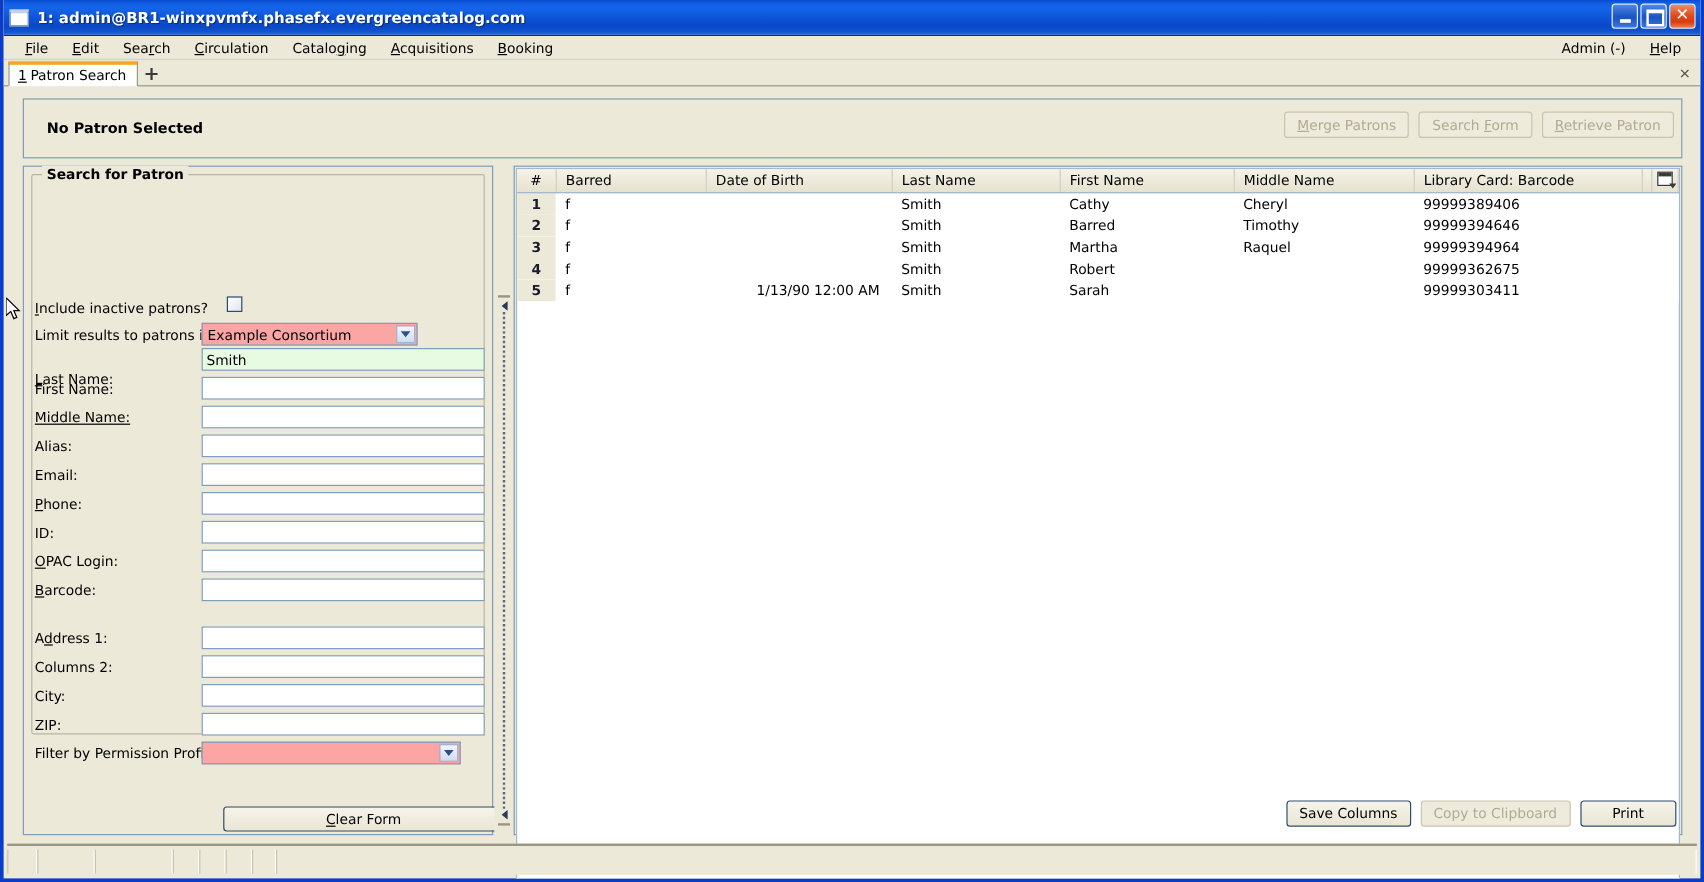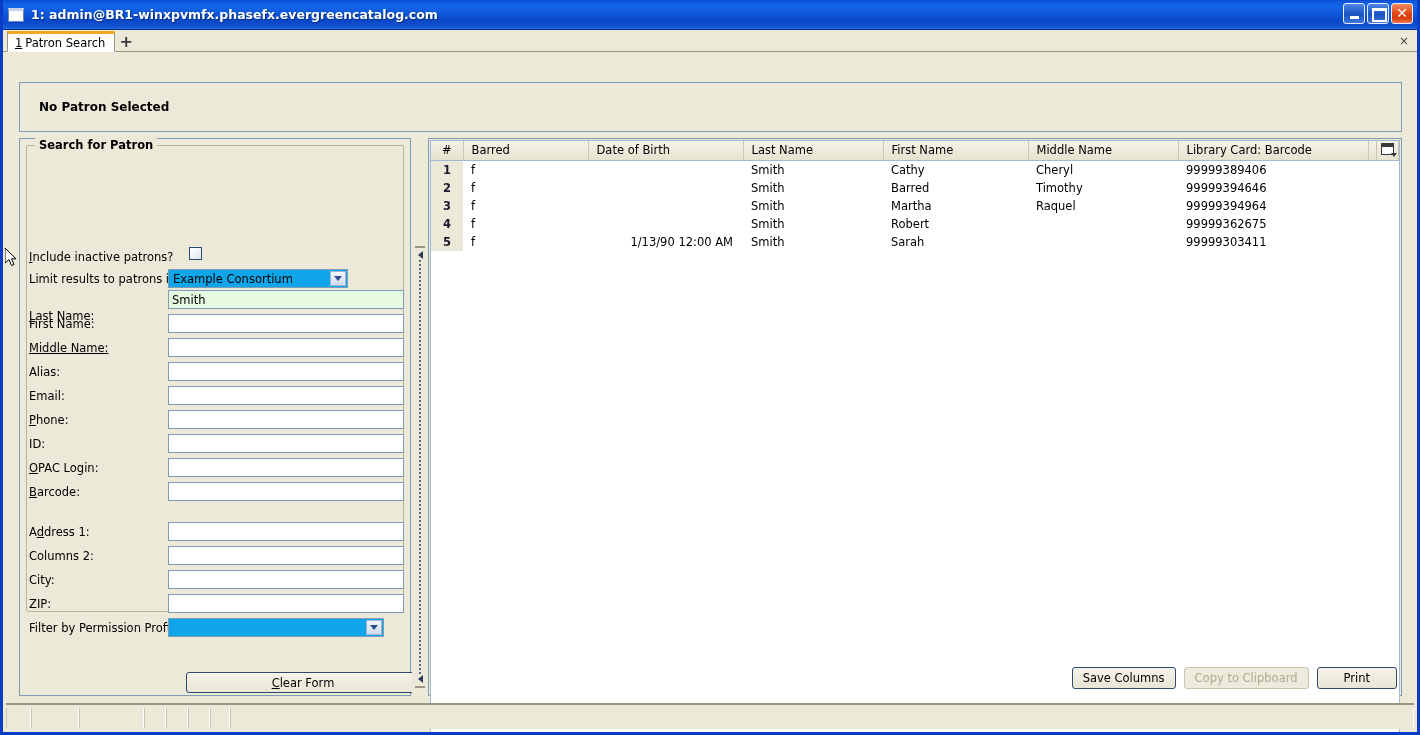--- a/index.html
+++ b/index.html
@@ -184,21 +184,21 @@
     position: absolute; left: 148px; width: 236px; height: 19px;
     background: #ffffff;
     border: 1px solid #7f9db9;
     font-family: inherit; font-size: 11.5px;
     padding: 0 3px;
     color: #000;
   }
   .finput.active { background: #e7fbe3; }
   .fselect {
     position: absolute; left: 148px; height: 19px;
-    background: #0ea5e9;
+    background: #fca5a5;
     border: 1px solid #7f9db9;
     font-size: 11.5px;
     display: flex; align-items: center;
     padding-left: 4px;
   }
   .arrowbox {
     position: absolute; right: 1px; top: 1px;
     width: 16px; height: 15px;
     background: linear-gradient(to bottom,#f3f6fc,#cfdcf0);
     border: 1px solid #9db4d4;
@@ -360,34 +360,52 @@
     <div id="titletext">1: admin@BR1-winxpvmfx.phasefx.evergreencatalog.com</div>
     <div id="wincontrols">
       <div class="wbtn min"></div>
       <div class="wbtn max"></div>
       <div class="wbtn close">
           <span>✕</span>
         </div>
     </div>
   </div>
 
+  <div id="menubar">
+    <div class="menuitem"><u>F</u>ile</div>
+    <div class="menuitem"><u>E</u>dit</div>
+    <div class="menuitem">Sea<u>r</u>ch</div>
+    <div class="menuitem"><u>C</u>irculation</div>
+    <div class="menuitem">Catalo<u>g</u>ing</div>
+    <div class="menuitem"><u>A</u>cquisitions</div>
+    <div class="menuitem"><u>B</u>ooking</div>
+    <div id="menuright">
+      <div class="menuitem">Admin (-)</div>
+      <div class="menuitem"><u>H</u>elp</div>
+    </div>
+  </div>
 
   <div id="tabbar">
     <div class="tab">
       <span style="text-decoration:underline;margin-right:3px;">1</span>
         <span>Patron Search</span>
     </div>
     <div id="newtab">+</div>
     <div id="tabclose">×</div>
   </div>
 
   <div id="content">
 
     <div id="patronbar">
       <div id="patronbar-label">No Patron Selected</div>
+      <div id="patronbar-buttons">
+        <button class="btn disabled"><u>M</u>erge Patrons</button>
+        <button class="btn disabled">Search <u>F</u>orm</button>
+        <button class="btn disabled"><u>R</u>etrieve Patron</button>
+      </div>
     </div>
 
     <div id="leftpanel">
       <div id="searchbox">
         <div id="searchbox-legend">Search for Patron</div>
       </div>
 
       <div class="flabel" style="top:111px;"><u>I</u>nclude inactive patrons?</div>
       <div id="checkbox" style="top:108px;"></div>
 

